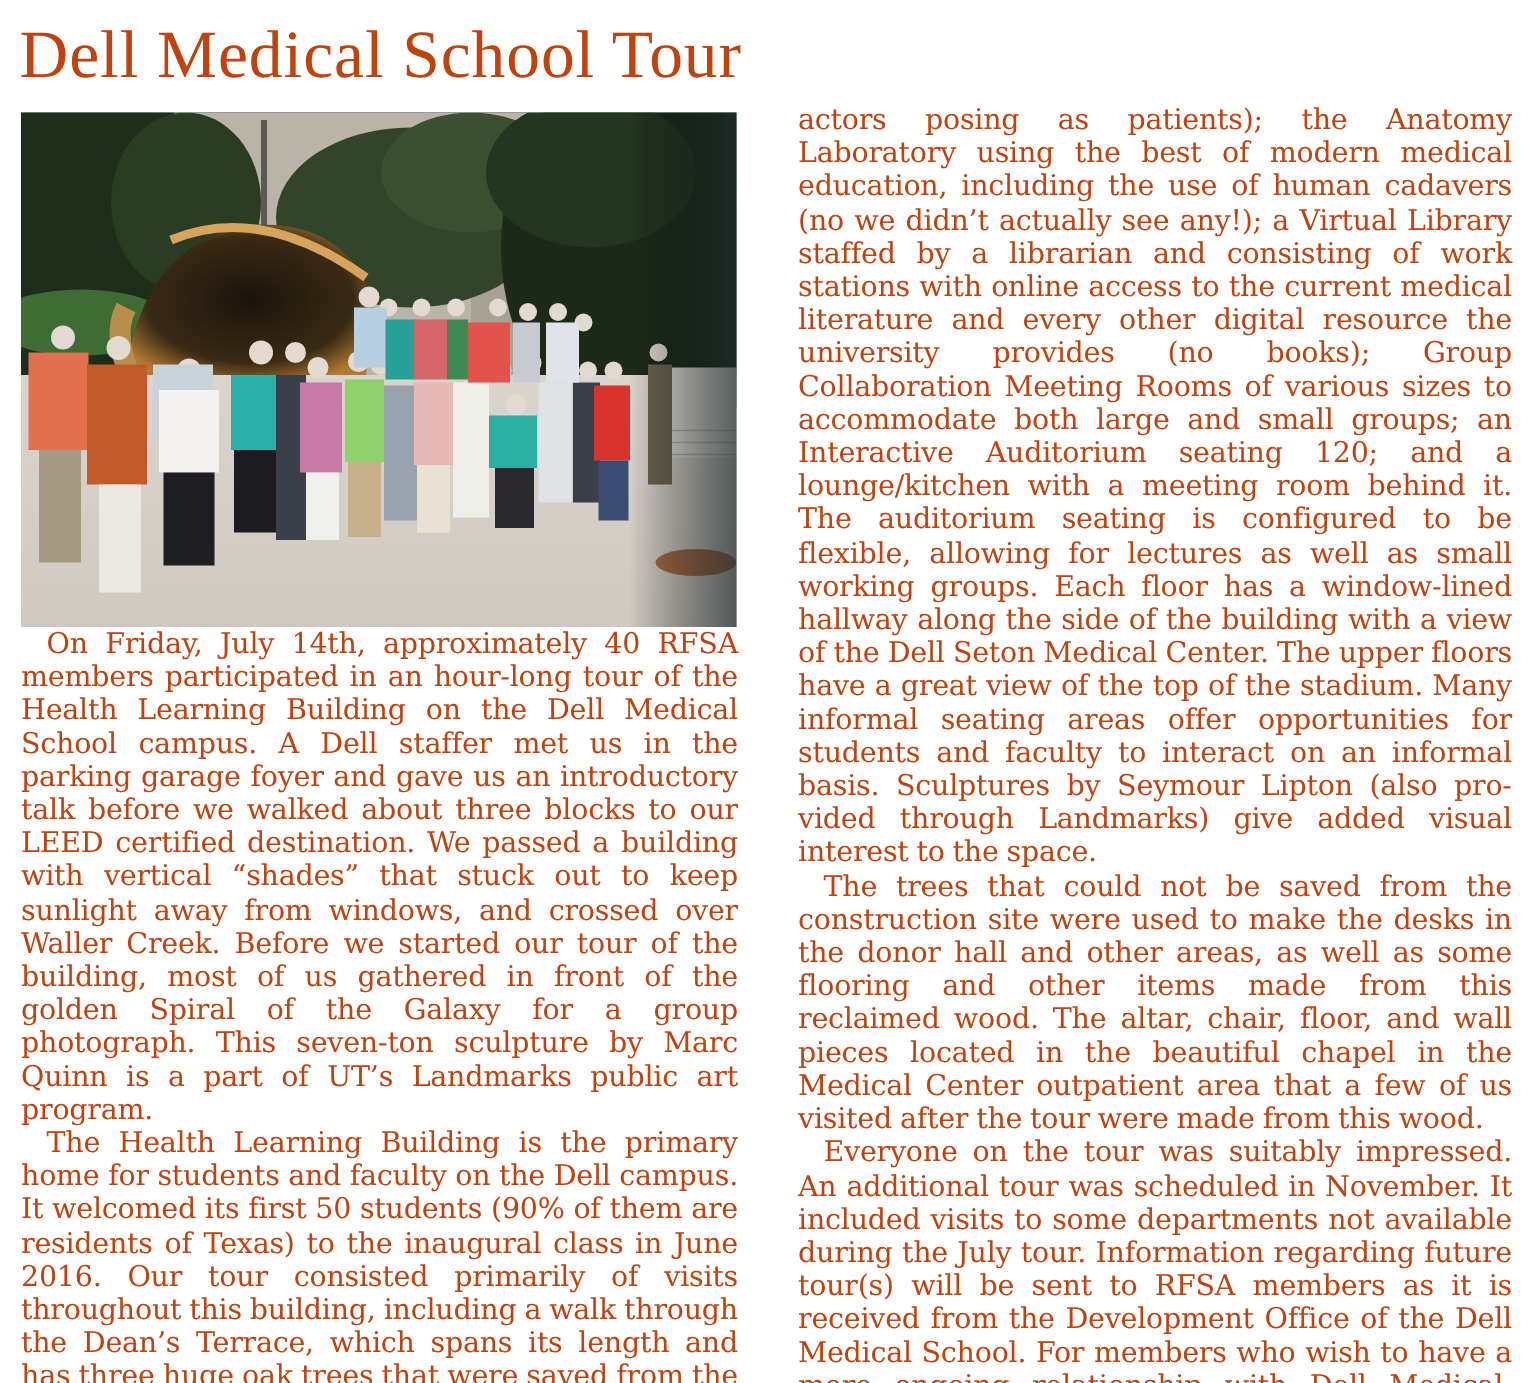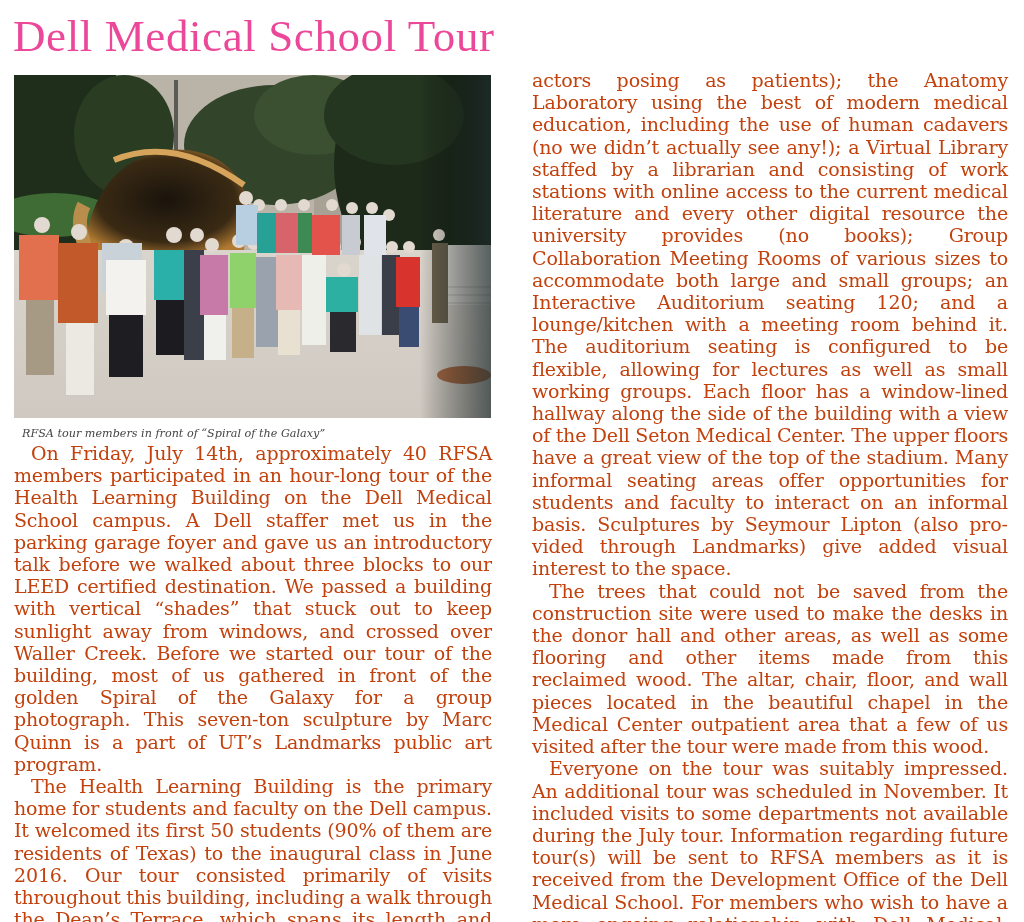--- a/index.html
+++ b/index.html
@@ -18,21 +18,21 @@
     .title {
       position: absolute;
       left: 13px;
       top: 10px;
       margin: 0;
       font-family: "Liberation Serif", "DejaVu Serif", serif;
       font-weight: normal;
       font-size: 45px;
       line-height: 52px;
       letter-spacing: 0.6px;
-      color: #ec4899;
+      color: #c2410c;
       white-space: nowrap;
     }
     .col-left {
       position: absolute;
       left: 14px;
       top: 75px;
       width: 478px;
     }
     .col-right {
       position: absolute;
@@ -194,21 +194,20 @@
             <rect x="262" y="138" width="22" height="40" fill="#d7646b"></rect>
             <rect x="284" y="138" width="14" height="40" fill="#3e8a55"></rect>
             <rect x="298" y="140" width="28" height="40" fill="#e4534b"></rect>
             <rect x="328" y="140" width="18" height="40" fill="#c8ccd2"></rect>
             <rect x="350" y="140" width="22" height="40" fill="#e0e4ea"></rect>
           </g>
         </g>
         <rect x="0" y="0" width="477" height="343" fill="url(#vignette)"></rect>
       </svg>
     </div>
-    <figcaption class="caption">RFSA tour members in front of “Spiral of the Galaxy”</figcaption>
   </figure>
 
   <div class="body-text">
     <p>On Friday, July 14th, approximately 40 RFSA members par­ticipated in an hour-long tour of the Health Learning Building on the Dell Medical School campus. A Dell staffer met us in the parking garage foyer and gave us an introductory talk be­fore we walked about three blocks to our LEED certified desti­nation. We passed a building with vertical “shades” that stuck out to keep sunlight away from windows, and crossed over Waller Creek. Before we started our tour of the building, most of us gathered in front of the golden Spiral of the Galaxy for a group photograph. This seven-ton sculpture by Marc Quinn is a part of UT’s Landmarks public art program.</p>
     <p>The Health Learning Building is the primary home for stu­dents and faculty on the Dell campus. It welcomed its first 50 students (90% of them are residents of Texas) to the inaugu­ral class in June 2016.  Our tour consisted primarily of visits throughout this building, including a walk through the Dean’s Terrace, which spans its length and has three huge oak trees that were saved from the area during construction and moved there. The building is designed to be used for numerous func­tions: the Patient Simulation Laboratory/mock clinic (using</p>
   </div>
 </div>
 
 <div class="col-right">
   <div class="body-text">

